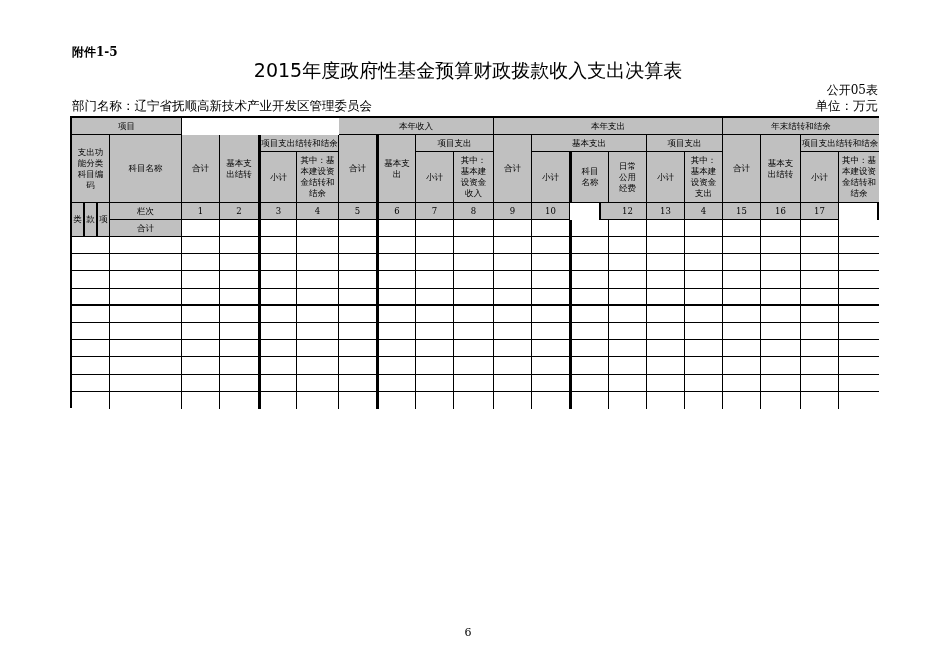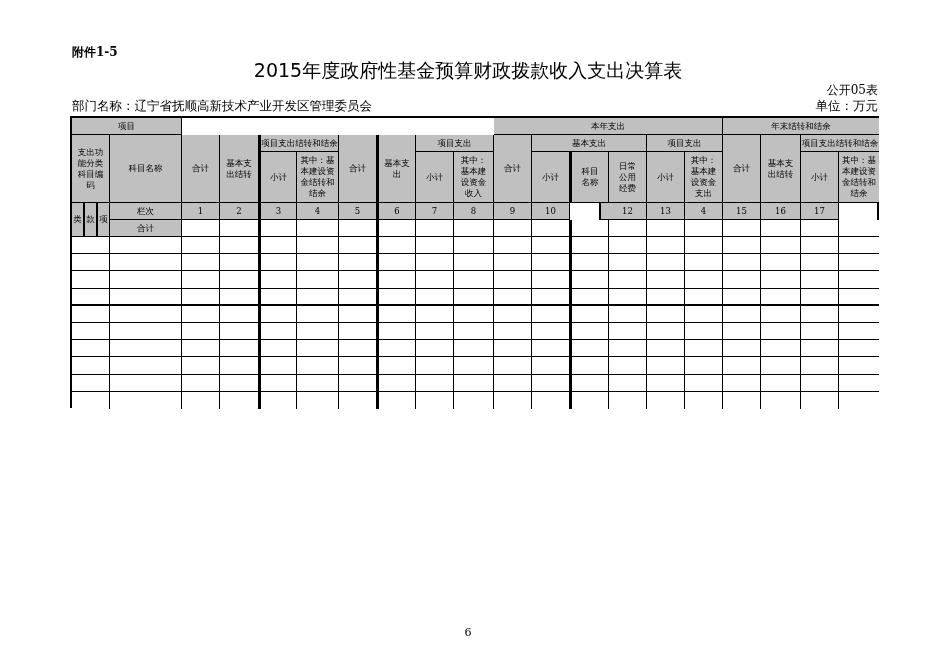--- a/index.html
+++ b/index.html
@@ -27,20 +27,21 @@
 
 <div class="attach">附件1-5</div>
 <div class="title">2015年度政府性基金预算财政拨款收入支出决算表</div>
 <div class="code">公开05表</div>
 <div class="dept">部门名称：辽宁省抚顺高新技术产业开发区管理委员会</div>
 <div class="unit">单位：万元</div>
 
 <div class="grid" id="grid">
 
   <div class="cell hd" style="left:0;top:0;width:110px;height:17px">项目</div>
+  <div class="cell hd" style="left:267px;top:0;width:155px;height:17px">本年收入</div>
   <div class="cell hd" style="left:651px;top:0;width:156px;height:17px;border-right:none">年末结转和结余</div>
   <div class="cell hd" style="left:422px;top:0;width:229px;height:17px">本年支出</div>
 
   <div class="cell hd" style="left:38px;top:17px;width:72px;height:68px">科目名称</div>
   <div class="cell hd" style="left:0;top:17px;width:38px;height:68px;padding:0 3px">支出功能分类科目编码</div>
   <div class="cell hd" style="left:110px;top:17px;width:38px;height:68px">合计</div>
   <div class="cell hd" style="left:148px;top:17px;width:39px;height:68px;padding:0 4px">基本支出结转</div>
   <div class="cell hd tk-l" style="left:187px;top:17px;width:80px;height:17px">项目支出结转和结余</div>
   <div class="cell hd tk-l" style="left:187px;top:34px;width:38px;height:51px">小计</div>
   <div class="cell hd" style="left:225px;top:34px;width:42px;height:51px;padding:0 2px">其中：基本建设资金结转和结余</div>

